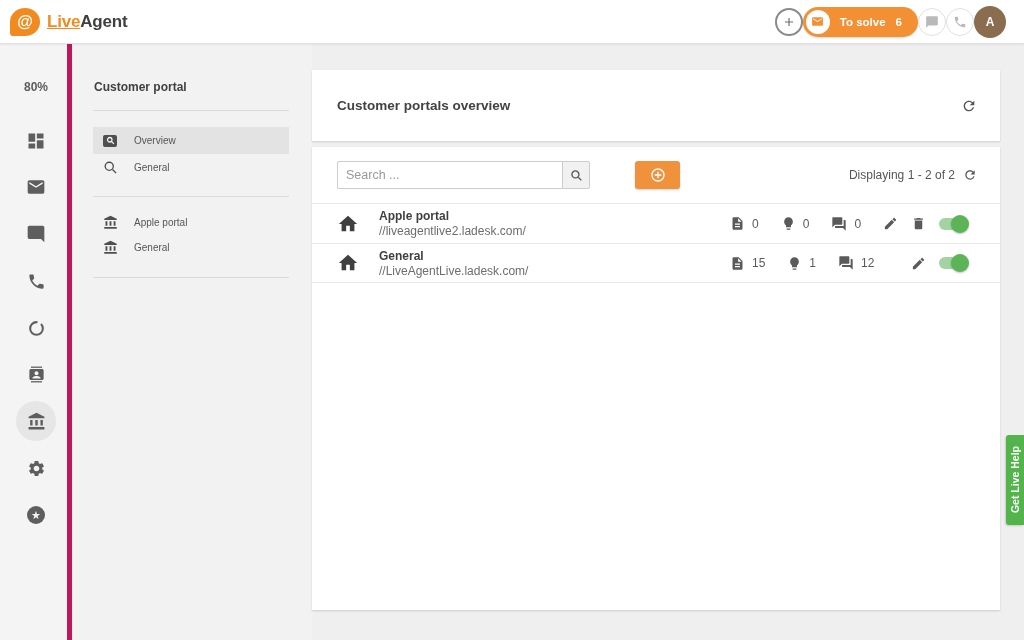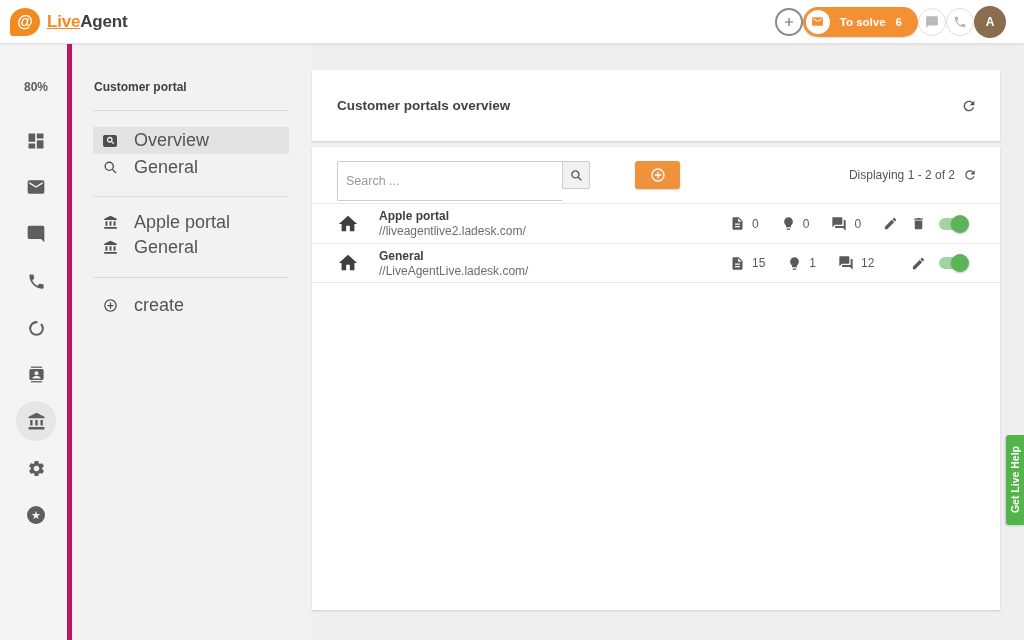--- a/index.html
+++ b/index.html
@@ -91,21 +91,21 @@
     position: absolute; top: 36px; left: 21px;
     font-size: 12px; font-weight: bold; color: #414141;
   }
   .nav-divider {
     position: absolute; left: 20px; width: 196px; height: 0;
     border-top: 1px solid #dadada;
   }
   .nav-item {
     position: absolute; left: 20px; width: 196px; height: 27px;
     display: flex; align-items: center; gap: 16px;
-    padding-left: 9px; font-size: 18px; color: #555; cursor: pointer;
+    padding-left: 9px; font-size: 10px; color: #555; cursor: pointer;
   }
   .nav-item.active { background: #e3e3e3; }
   .nav-item .nicon { width: 16px; display: flex; justify-content: center; color: #4f4f4f; }
   .overview-glyph {
     width: 14px; height: 12px; background: #4f4f4f; border-radius: 2px;
     display: flex; align-items: center; justify-content: center; color: #f2f2f2;
   }
 
   
   .main-header {
@@ -120,21 +120,21 @@
   .main-body {
     position: absolute; top: 147px; left: 312px; width: 688px; height: 463px;
     background: #fff; box-shadow: 0 1px 2px rgba(0,0,0,0.14);
   }
   .toolbar {
     position: absolute; top: 0; left: 0; width: 100%; height: 56px;
     display: flex; align-items: center; padding: 0 23px 0 25px;
   }
   .search-group { display: flex; height: 28px; }
   .search-input {
-    width: 225px; height: 40px; border: 1px solid #cccccc; border-right: none;
+    width: 225px; height: 28px; border: 1px solid #cccccc; border-right: none;
     border-radius: 2px 0 0 2px; padding: 4px 8px; font-size: 12.5px;
     font-family: "Liberation Sans", sans-serif; color: #444; background: #fff;
     outline: none;
   }
   .search-input::placeholder { color: #9a9a9a; }
   .search-btn {
     width: 28px; height: 28px; border: 1px solid #cccccc; background: #f1f1f1;
     border-radius: 0 2px 2px 0; display: flex; align-items: center; justify-content: center;
     color: #555; cursor: pointer;
   }
@@ -344,28 +344,20 @@
     <span class="nicon">
       <svg width="15" height="15" viewBox="0 0 24 24" fill="currentColor">
           <path d="M4 10h3v7H4zM10.5 10h3v7h-3zM2 19h20v3H2zM17 10h3v7h-3zM12 1L2 6v2h20V6z"></path>
         </svg>
     </span>
     <span>General</span>
   </div>
 
   <div class="nav-divider" style="top: 233px;"></div>
 
-  <div class="nav-item" style="top: 248px;">
-    <span class="nicon">
-      <svg width="15" height="15" viewBox="0 0 24 24" fill="currentColor">
-          <path d="M13 7h-2v4H7v2h4v4h2v-4h4v-2h-4V7zm-1-5C6.48 2 2 6.48 2 12s4.48 10 10 10 10-4.48 10-10S17.52 2 12 2zm0 18c-4.41 0-8-3.59-8-8s3.59-8 8-8 8 3.59 8 8-3.59 8-8 8z"></path>
-        </svg>
-    </span>
-    <span>create</span>
-  </div>
 </div>
 
 <div class="main-header">
   <span class="main-title">Customer portals overview</span>
   <button class="icon-btn">
     <span>
       <svg width="16" height="16" viewBox="0 0 24 24" fill="currentColor">
           <path d="M17.65 6.35C16.2 4.9 14.21 4 12 4c-4.42 0-7.99 3.58-7.99 8s3.57 8 7.99 8c3.73 0 6.84-2.55 7.73-6h-2.08c-.82 2.33-3.04 4-5.65 4-3.31 0-6-2.69-6-6s2.69-6 6-6c1.66 0 3.14.69 4.22 1.78L13 11h7V4l-2.35 2.35z"></path>
         </svg>
     </span>

